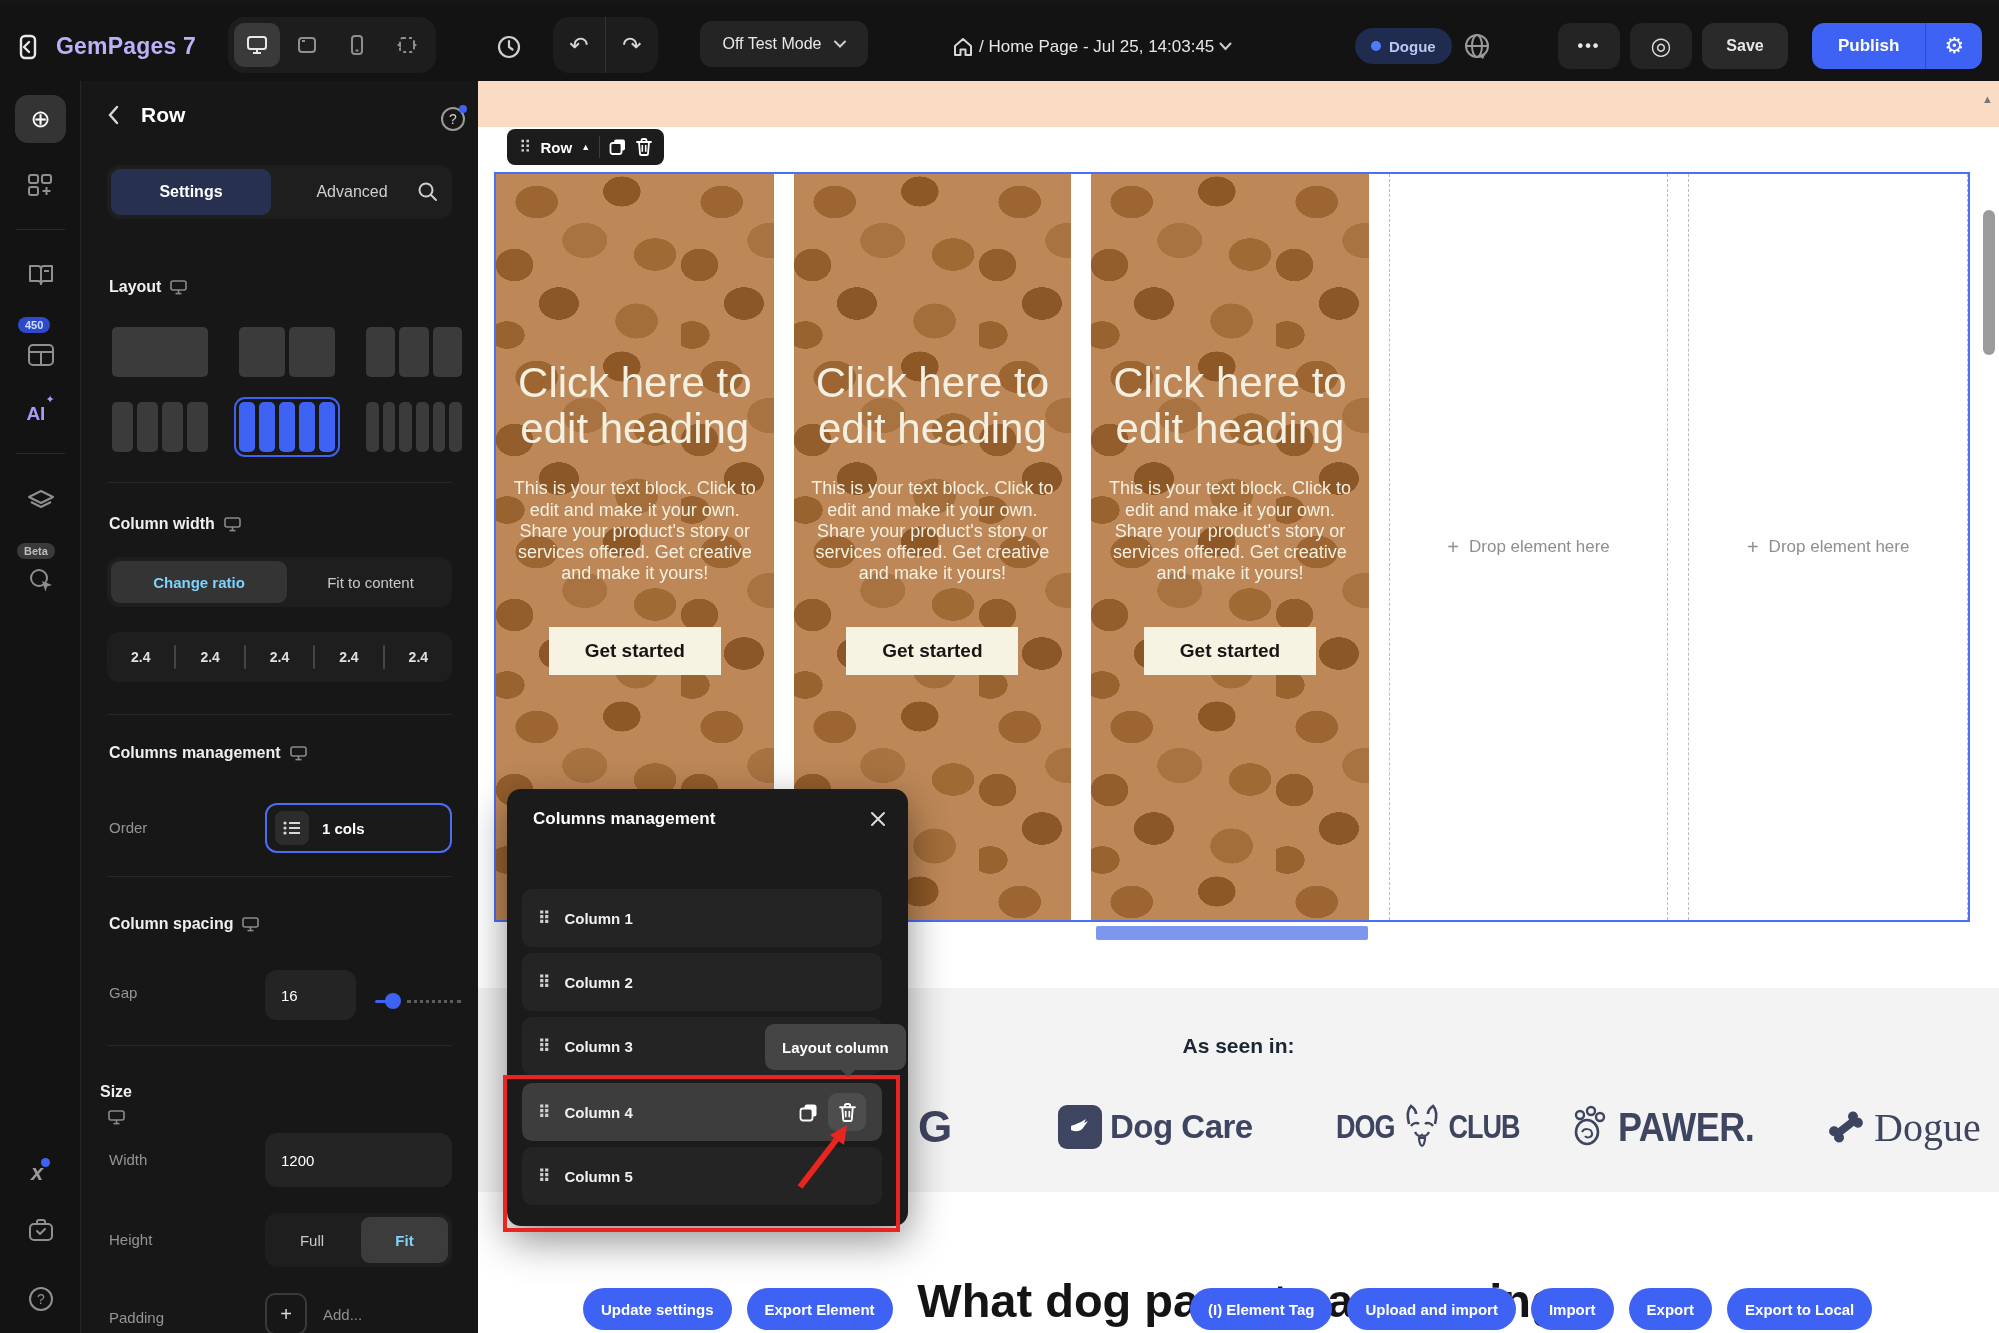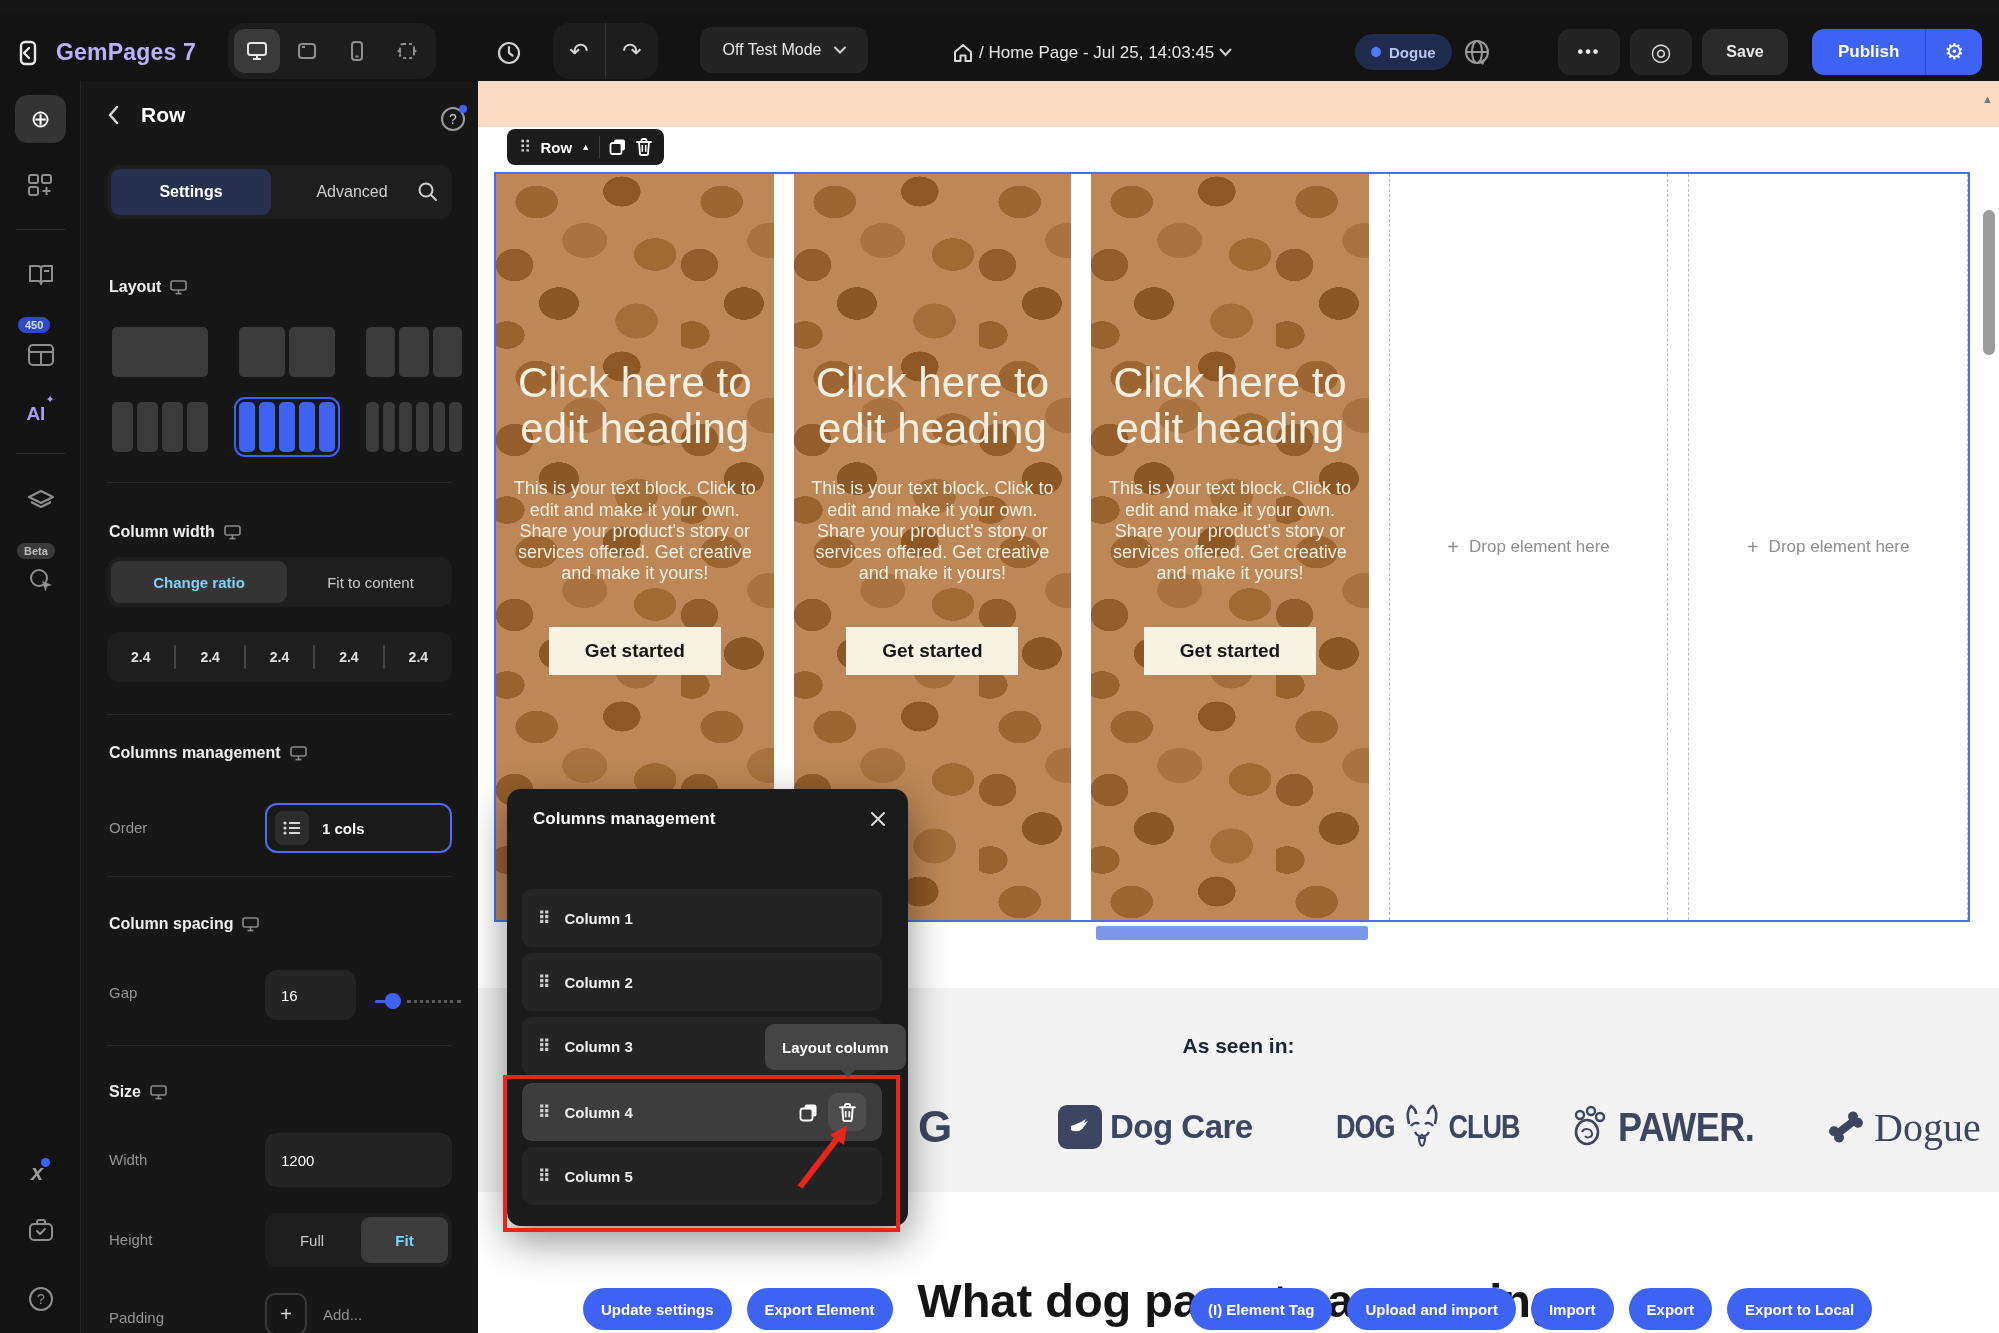--- a/index.html
+++ b/index.html
@@ -1,21 +1,21 @@
 <!DOCTYPE html>
 <html><head>
 <meta charset="utf-8">
 <style>
   html,body{margin:0;padding:0;background:#000;font-family:"Liberation Sans",sans-serif;}
   #app{position:relative;width:1999px;height:1333px;background:#151515;overflow:hidden;}
   .abs{position:absolute;}
   .flex{display:flex;align-items:center;}
 
   
-  .topbar{position:absolute;left:0;top:12px;width:1999px;height:81px;background:#131313;border-bottom:1px solid #f97316;box-sizing:border-box;}
+  .topbar{position:absolute;left:0;top:6px;width:1999px;height:81px;background:#131313;border-bottom:1px solid #f97316;box-sizing:border-box;}
   .logo-text{color:#b9b2f8;font-size:23px;font-weight:700;letter-spacing:.2px;}
   .seg-group{background:#1d1d1d;border-radius:16px;display:flex;align-items:center;padding:6px;gap:4px;}
   .dev-cell{width:46px;height:44px;border-radius:10px;display:flex;align-items:center;justify-content:center;}
   .dev-cell.active{background:#3a3a3a;}
   .tb-btn{height:46px;border-radius:12px;background:#242424;color:#e8e8e8;display:flex;align-items:center;justify-content:center;font-size:16px;}
   .tb-dark{background:#2a2a2a;}
   .blue{background:#3e63f4;color:#fff;}
   .crumb{color:#e6e6e6;font-size:17px;}
   .draft{background:#1f2b4f;border-radius:18px;height:36px;display:flex;align-items:center;gap:8px;padding:0 16px;color:#b9c6f2;font-size:15px;font-weight:600;}
   .draft-dot{width:10px;height:10px;border-radius:50%;background:#4f7df9;}
@@ -311,21 +311,21 @@
     <div class="lay-opt" style="left:285px;top:321px;">
         <span></span>
         <span></span>
         <span></span>
         <span></span>
         <span></span>
         <span></span>
       </div>
     <div class="p-div" style="top:401px;"></div>
 
-    <div class="abs sec-label" style="left:28px;top:434px;margin-top:8px;">
+    <div class="abs sec-label" style="left:28px;top:434px;">
       <span>Column width</span>
       <svg width="17" height="15" viewBox="0 0 17 15">
           <rect x="1" y="1" width="15" height="9" rx="2" fill="none" stroke="#8a8a8a" stroke-width="1.6"></rect>
           <line x1="8.5" y1="10" x2="8.5" y2="13" stroke="#8a8a8a" stroke-width="1.6"></line>
           <line x1="5.5" y1="13.6" x2="11.5" y2="13.6" stroke="#8a8a8a" stroke-width="1.6"></line>
         </svg>
     </div>
     <div class="seg2" style="left:26px;top:476px;width:345px;height:50px;">
       <div class="on" style="left:4px;width:176px;">Change ratio</div>
       <div class="off" style="left:186px;width:155px;">Fit to content</div>
@@ -379,21 +379,21 @@
     <div class="inputbox" style="left:184px;top:889px;width:91px;height:50px;">
         <span>16</span>
       </div>
     <div class="abs" style="left:294px;top:912px;width:86px;height:16px;">
       <div class="abs" style="left:0;top:6.5px;width:16px;height:3px;background:#3e63f4;border-radius:2px;"></div>
       <div class="abs" style="left:10px;top:0;width:16px;height:16px;border-radius:50%;background:#3e63f4;"></div>
       <div class="abs" style="left:32px;top:7px;width:54px;border-top:3px dotted #5c5c5c;"></div>
     </div>
     <div class="p-div" style="top:964px;"></div>
 
-    <div class="abs sec-label" style="left:28px;top:1002px;">
+    <div class="abs sec-label" style="left:19px;top:1002px;flex-direction:column;">
       <span>Size</span>
       <svg width="17" height="15" viewBox="0 0 17 15">
           <rect x="1" y="1" width="15" height="9" rx="2" fill="none" stroke="#8a8a8a" stroke-width="1.6"></rect>
           <line x1="8.5" y1="10" x2="8.5" y2="13" stroke="#8a8a8a" stroke-width="1.6"></line>
           <line x1="5.5" y1="13.6" x2="11.5" y2="13.6" stroke="#8a8a8a" stroke-width="1.6"></line>
         </svg>
     </div>
     <div class="abs fld-label" style="left:28px;top:1070px;">Width</div>
     <div class="inputbox" style="left:184px;top:1052px;width:187px;height:54px;">
         <span>1200</span>

